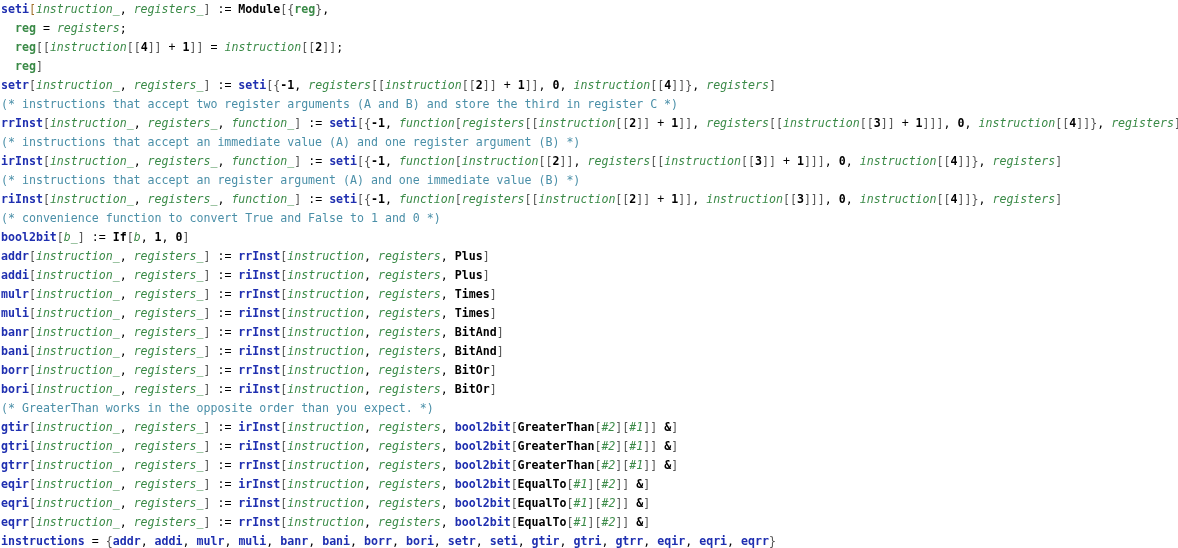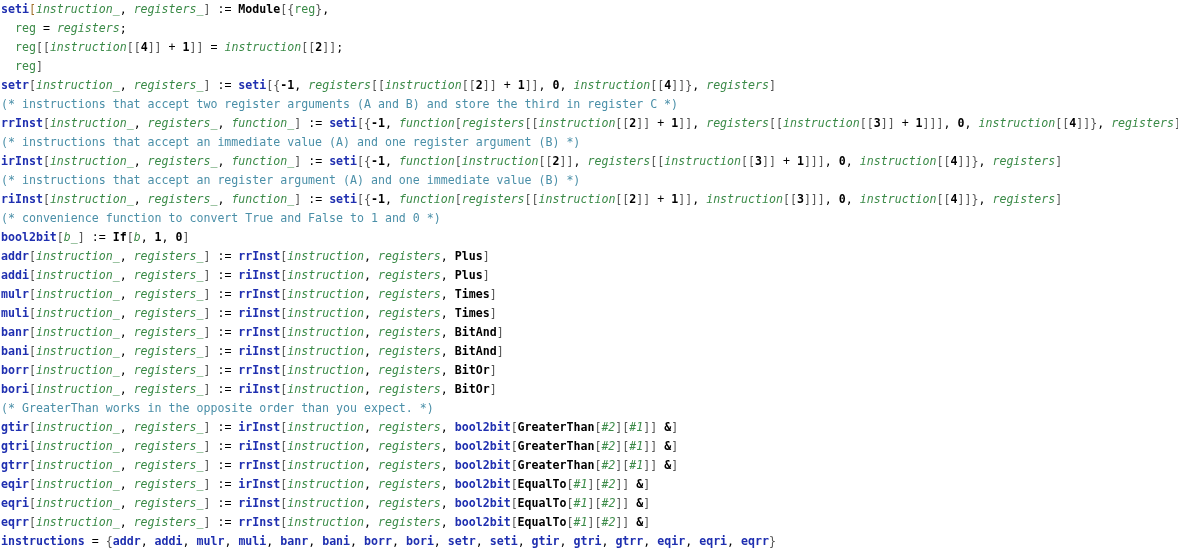--- a/index.html
+++ b/index.html
@@ -9,21 +9,21 @@
     font-family: "DejaVu Sans Mono", "Liberation Mono", monospace;
     font-size: 11.6px;
     line-height: 19px;
     white-space: pre;
     color: #000000;
   }
   .line { height: 19px; }
   .fn { color: #1f2fb0; font-weight: bold; }
   .sys { color: #000000; font-weight: bold; margin-top: 44px; }
   .pat { color: #3a8a47; font-style: italic; }
-  .loc { color: #3a8a47; }
+  .loc { color: #3a8a47; font-weight: bold; }
   .cm { color: #4a8fa8; }
   .br { color: #555555; }
   .hl { color: #a0702a; }
   .num { color: #000000; font-weight: bold; }
   .op { color: #000000; }
   .slot { color: #3a8a47; font-style: italic; }
 </style>
 </head>
 <body>
 

